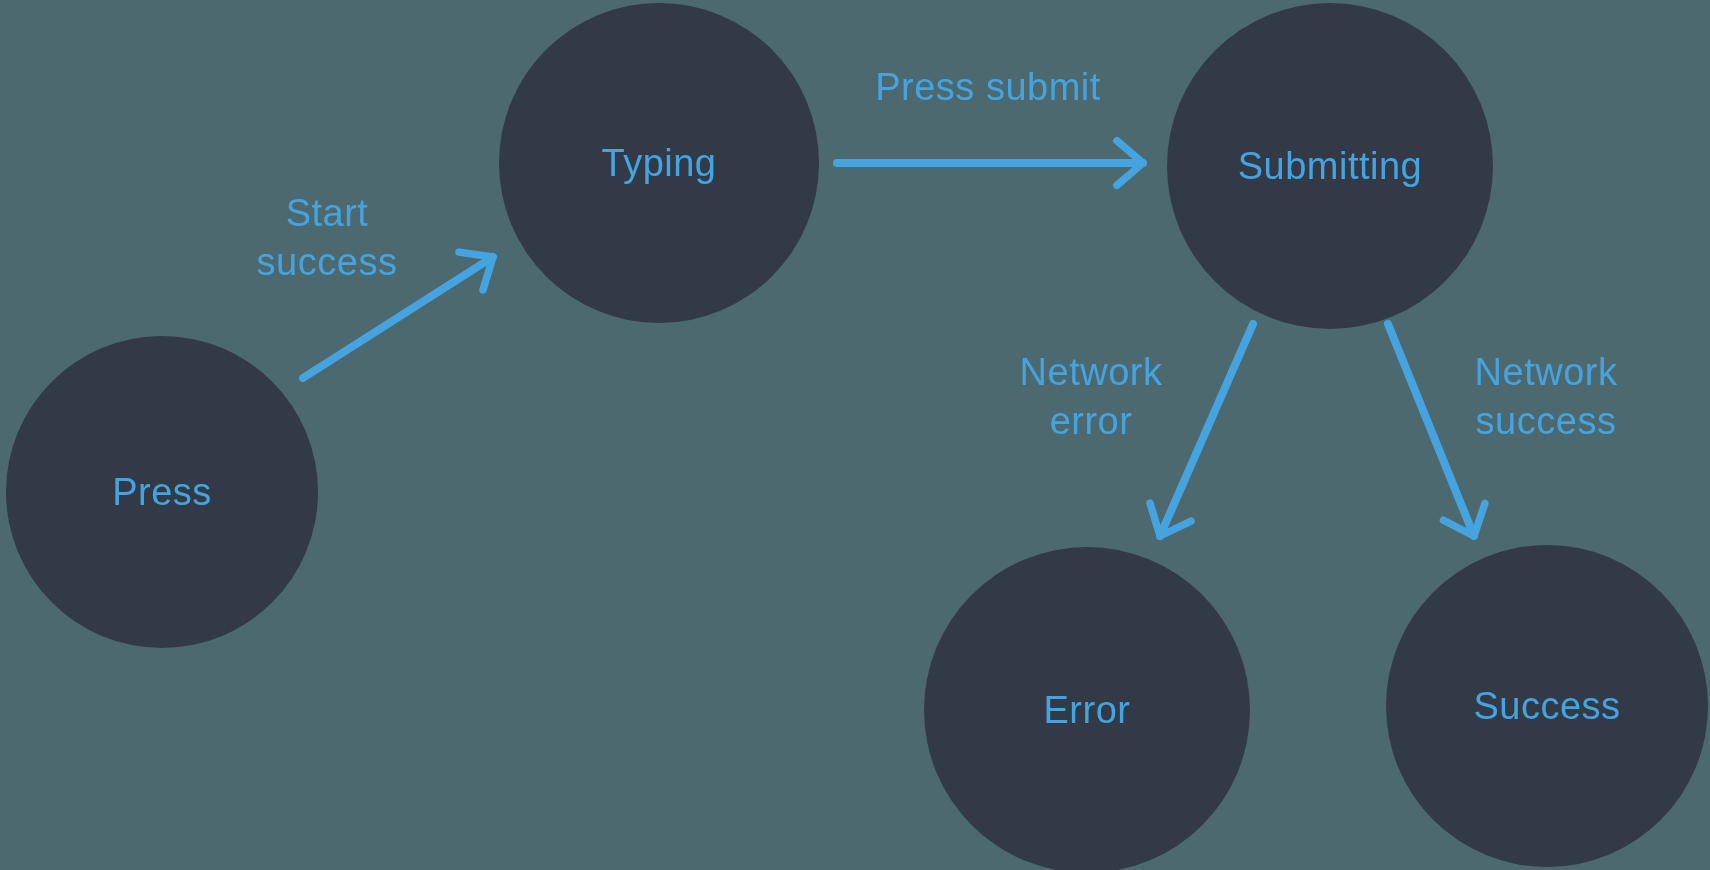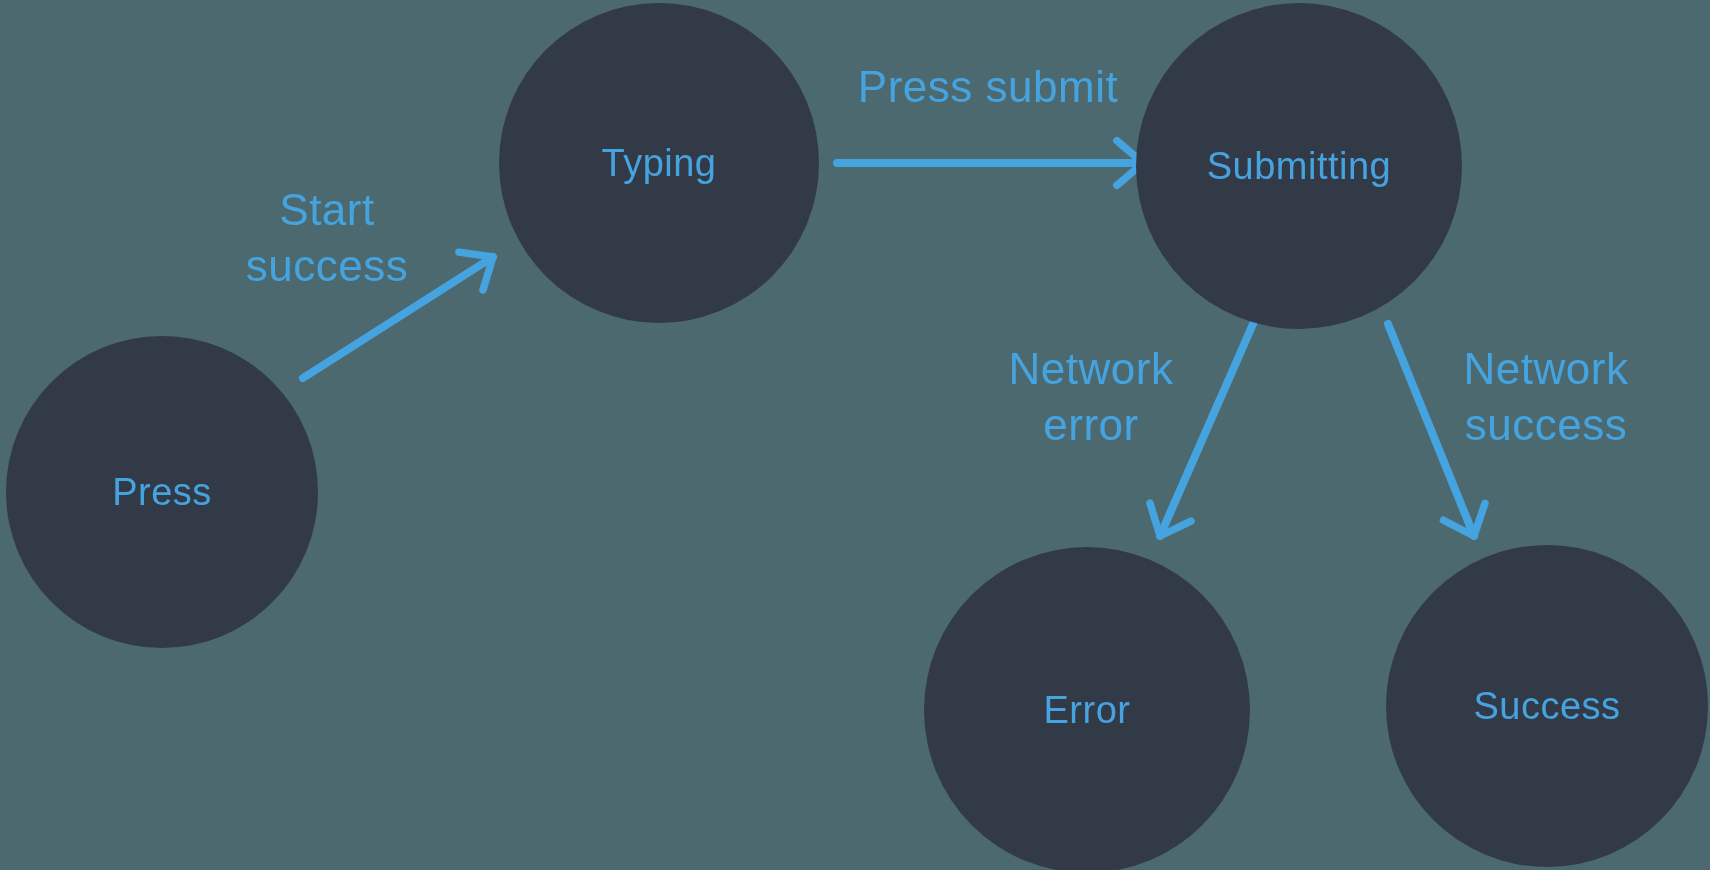--- a/index.html
+++ b/index.html
@@ -48,21 +48,21 @@
   .node-label {
     color: var(--accent);
     font-size: 38px;
     letter-spacing: 0.5px;
     white-space: nowrap;
   }
   .tlabel {
     position: absolute;
     transform: translate(-50%, -50%);
     color: var(--accent);
-    font-size: 44px;
+    font-size: 38px;
     line-height: 1.28;
     letter-spacing: 0.5px;
     text-align: center;
     white-space: pre-line;
   }
 </style>
 </head>
 <body>
 
 <div class="canvas">
@@ -79,21 +79,21 @@
         <line class="arrow" x1="1388" y1="324" x2="1474" y2="536" marker-end="url(#chev)"></line>
       </g>
   </svg>
   <div id="nodes">
       <div class="node" style="left: 6px; top: 336px; width: 312px; height: 312px;">
         <span class="node-label">Press</span>
       </div>
       <div class="node" style="left: 499px; top: 3px; width: 320px; height: 320px;">
         <span class="node-label">Typing</span>
       </div>
-      <div class="node" style="left: 1136px; top: 3px; width: 326px; height: 326px; text-align: center;">
+      <div class="node" style="left: 1167px; top: 3px; width: 326px; height: 326px; text-align: center;">
         <span class="node-label">Submitting</span>
       </div>
       <div class="node" style="left: 924px; top: 547px; width: 326px; height: 326px;">
         <span class="node-label">Error</span>
       </div>
       <div class="node" style="left: 1386px; top: 545px; width: 322px; height: 322px;">
         <span class="node-label">Success</span>
       </div>
     </div>
   <div id="labels">

